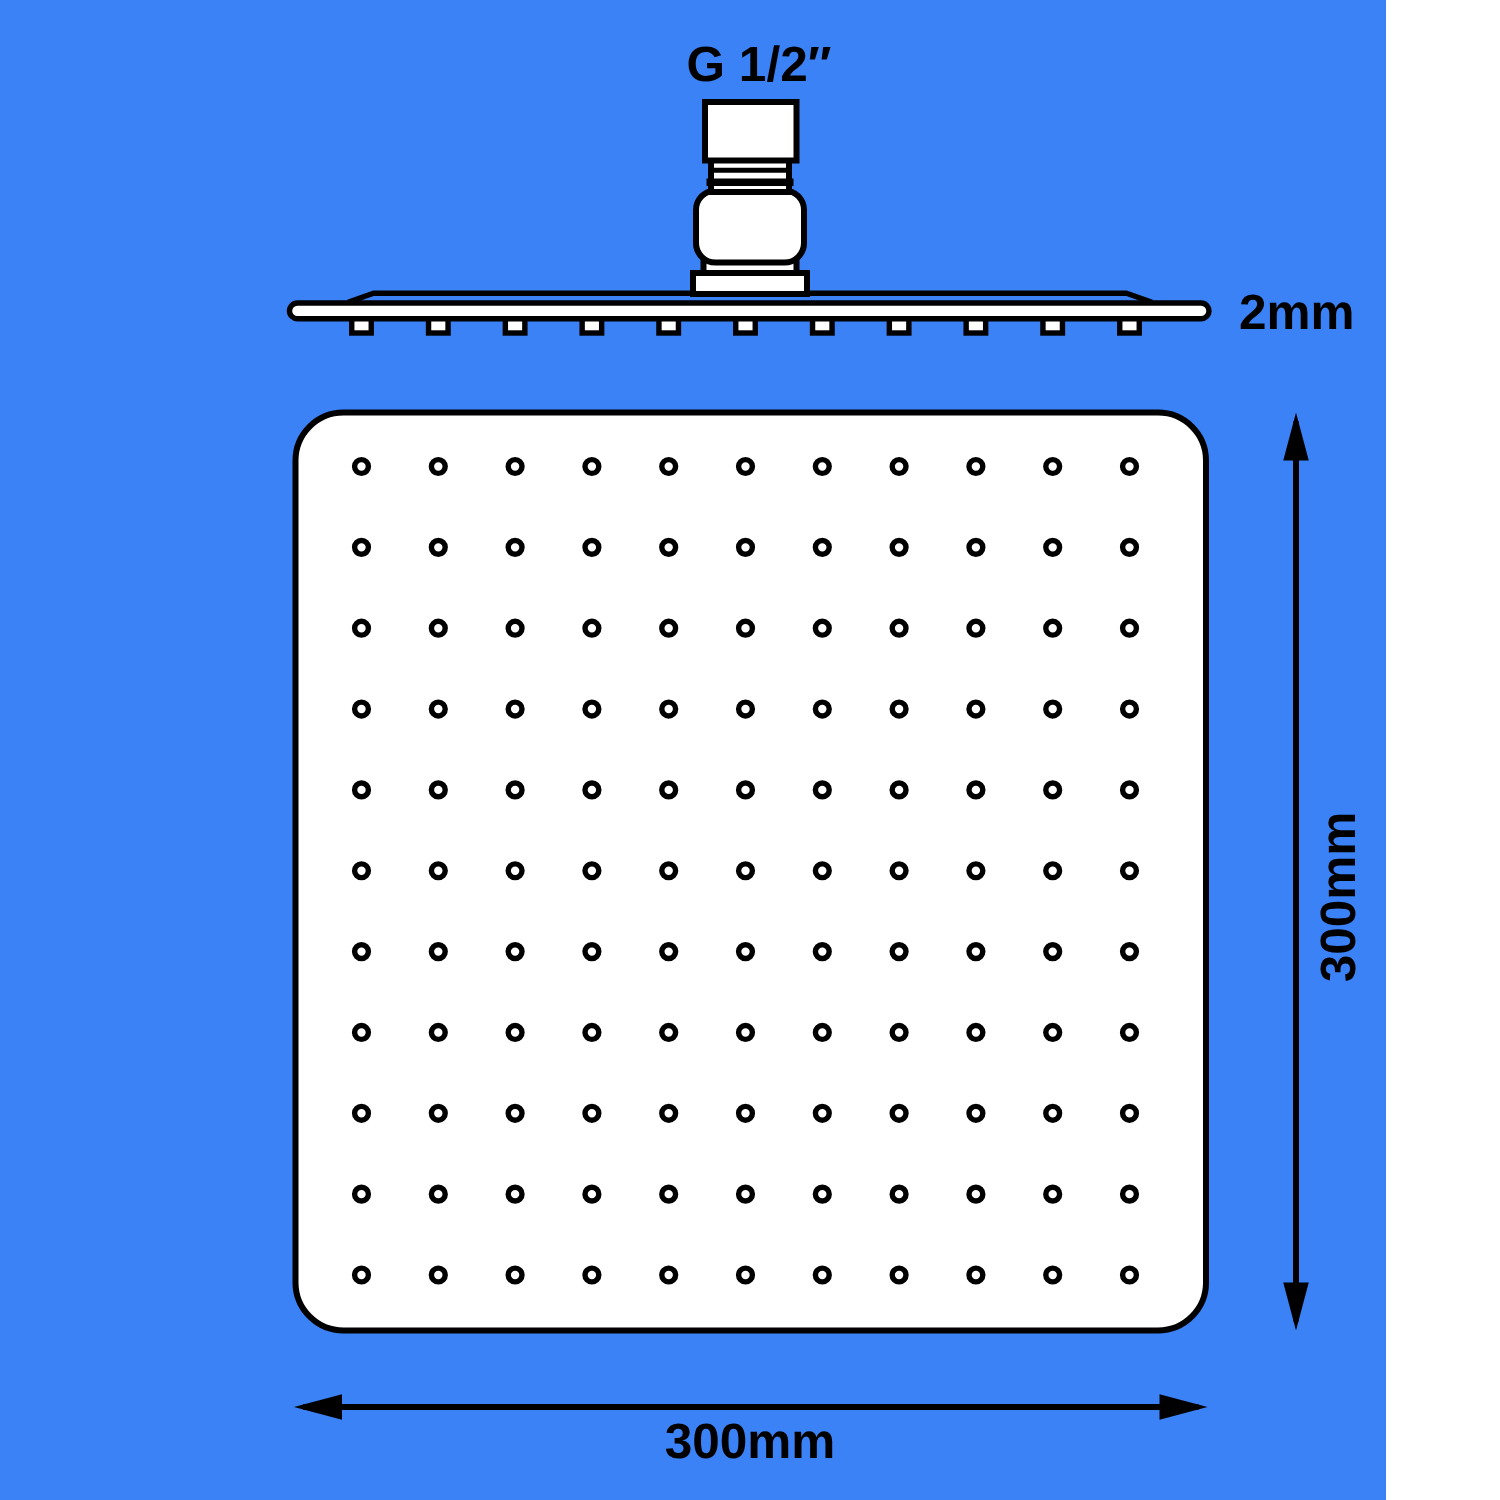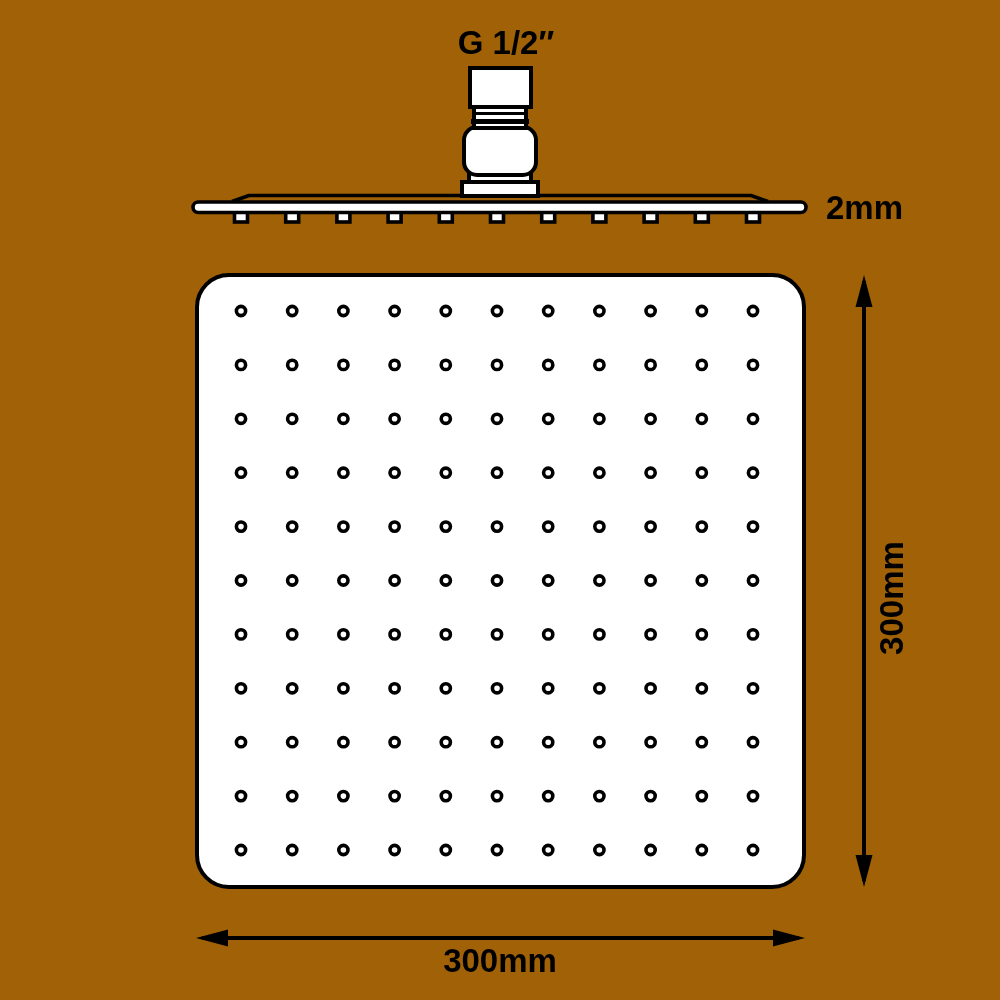--- a/index.html
+++ b/index.html
@@ -2,23 +2,23 @@
 <html><head>
   <meta charset="utf-8">
   <style>
     html, body {
       margin: 0;
       padding: 0;
       background: #ffffff;
     }
     .canvas {
       position: relative;
-      width: 1000px;
+      width: 924px;
       height: 1000px;
-      background: #a16207;
+      background: #3b82f6;
       overflow: hidden;
       font-family: "Liberation Sans", sans-serif;
     }
     svg {
       display: block;
     }
     .dim-label {
       font-family: "Liberation Sans", "DejaVu Sans", sans-serif;
       font-weight: 600;
       fill: #000000;

